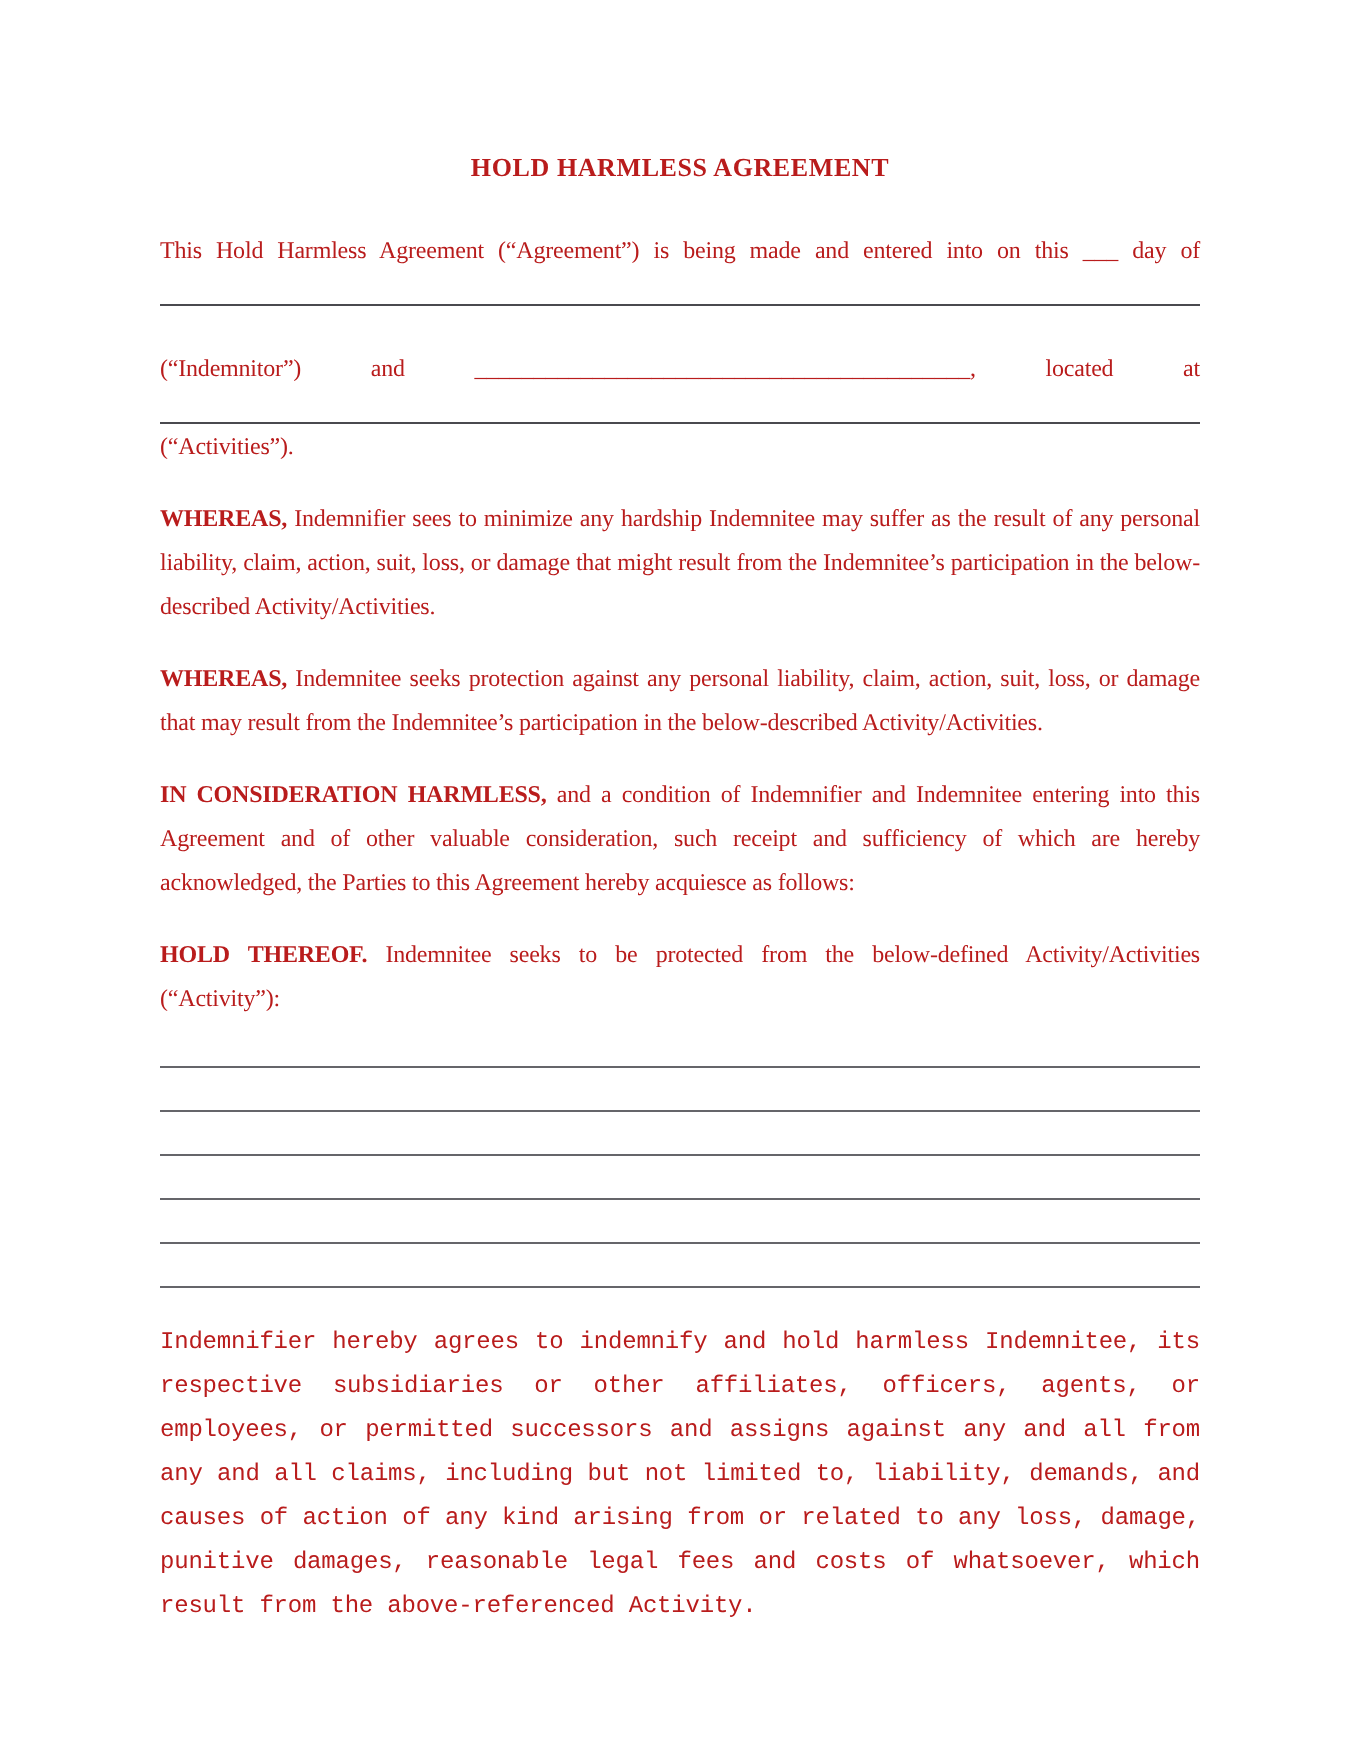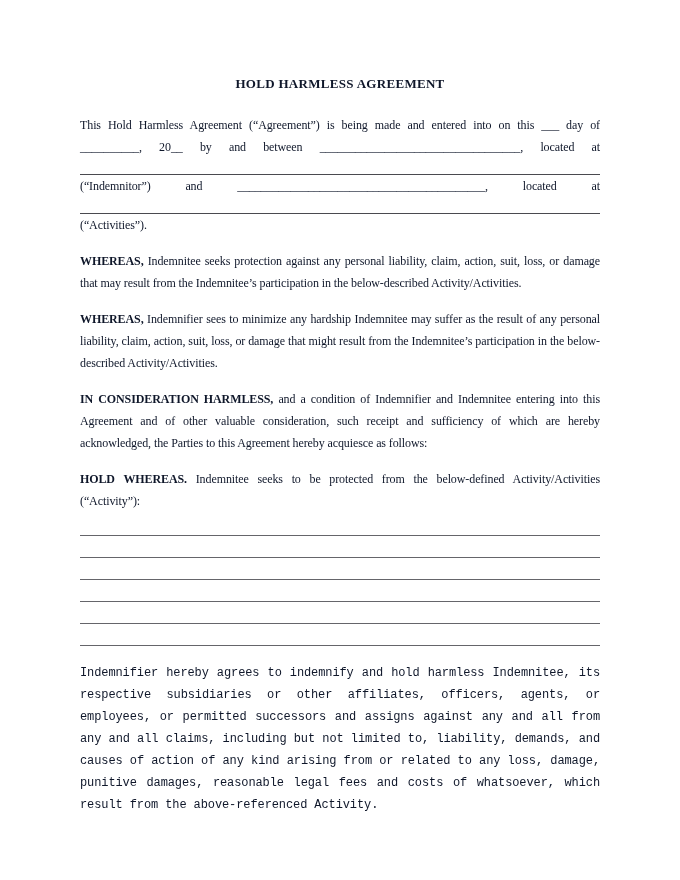--- a/index.html
+++ b/index.html
@@ -9,38 +9,39 @@
   }
   .page {
     position: relative;
     width: 680px;
     height: 880px;
     box-sizing: border-box;
     padding: 76px 80px 0 80px;
     background: #ffffff;
     font-family: "Liberation Serif", "DejaVu Serif", serif;
     font-size: 12px;
-    color: #0f172a;
+    color: #b91c1c;
     letter-spacing: -0.1px;
     overflow: hidden;
   }
   .doc-title {
     text-align: center;
     font-weight: bold;
     font-size: 13px;
     line-height: 16px;
     letter-spacing: 0.3px;
     margin: 0 0 22px 0;
   }
   .tline {
     line-height: 22px;
     text-align: justify;
   }
   .jlast {
     text-align-last: justify;
+    margin-top: 20px;
   }
   .rule {
     height: 16px;
     border-bottom: 1px solid #4a4a4f;
   }
   .intro {
     margin: 0 0 14px 0;
   }
   .para {
     margin: 0 0 14px 0;
@@ -64,44 +65,43 @@
 </style>
 </head>
 <body>
 
 <div class="page">
 
   <div class="doc-title">HOLD HARMLESS AGREEMENT</div>
 
   <div class="intro">
     <div class="tline jlast">This Hold Harmless Agreement (“Agreement”) is being made and entered into on this ___ day of</div>
-    <div class="tline jlast">__________, 20__ by and between __________________________________, located at</div>
     <div class="rule"></div>
     <div class="tline jlast">(“Indemnitor”) and __________________________________________, located at</div>
     <div class="rule"></div>
     <div class="tline">(“Activities”).</div>
   </div>
 
   <p class="para">
     <span class="lead">WHEREAS,</span>
-    <span>Indemnitee seeks protection against any personal liability, claim, action, suit, loss, or damage that may result from the Indemnitee’s participation in the below-described Activity/Activities.</span>
+    <span>Indemnifier sees to minimize any hardship Indemnitee may suffer as the result of any personal liability, claim, action, suit, loss, or damage that might result from the Indemnitee’s participation in the below-described Activity/Activities.</span>
   </p>
 
   <p class="para">
     <span class="lead">WHEREAS,</span>
-    <span>Indemnifier sees to minimize any hardship Indemnitee may suffer as the result of any personal liability, claim, action, suit, loss, or damage that might result from the Indemnitee’s participation in the below-described Activity/Activities.</span>
+    <span>Indemnitee seeks protection against any personal liability, claim, action, suit, loss, or damage that may result from the Indemnitee’s participation in the below-described Activity/Activities.</span>
   </p>
 
   <p class="para">
     <span class="lead">IN CONSIDERATION HARMLESS,</span>
     <span>and a condition of Indemnifier and Indemnitee entering into this Agreement and of other valuable consideration, such receipt and sufficiency of which are hereby acknowledged, the Parties to this Agreement hereby acquiesce as follows:</span>
   </p>
 
   <p class="para">
-    <span class="lead">HOLD WHEREAS.</span>
+    <span class="lead">HOLD THEREOF.</span>
     <span>Indemnitee seeks to be protected from the below-defined Activity/Activities (“Activity”):</span>
   </p>
 
   <div class="blank-lines">
     <div class="rule"></div>
     <div class="rule"></div>
     <div class="rule"></div>
     <div class="rule"></div>
     <div class="rule"></div>
     <div class="rule"></div>

